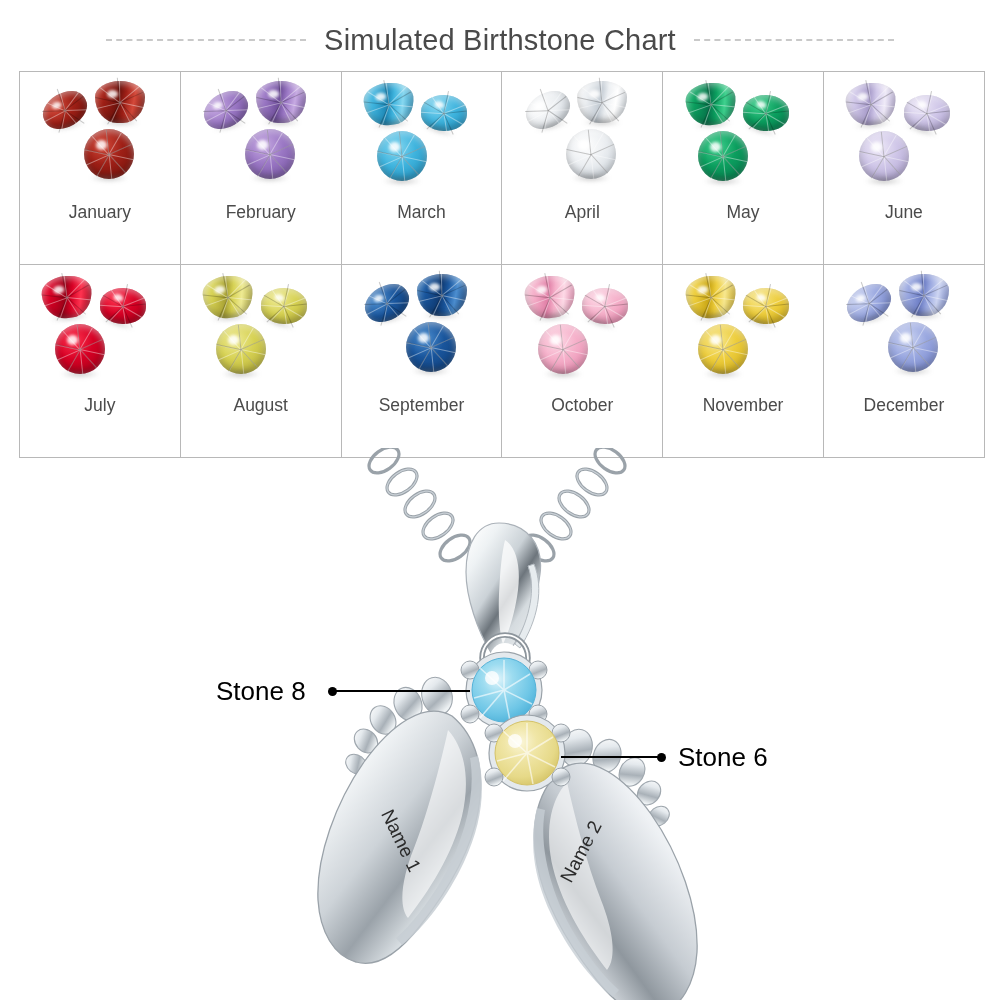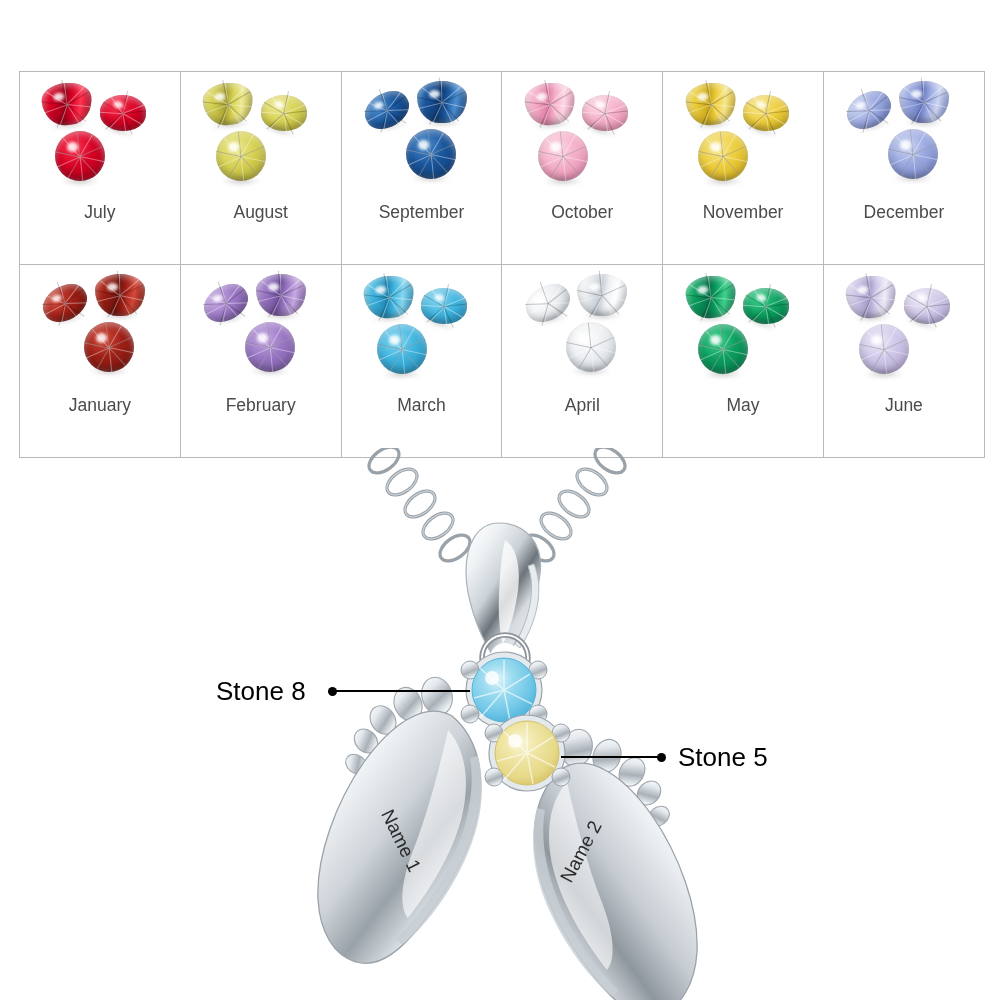--- a/index.html
+++ b/index.html
@@ -184,23 +184,468 @@
     left: 556px; top: 876px;
     transform: rotate(-62deg) ;
     transform-origin: left top;
   }
 </style>
 </head>
 <body>
 
 <div id="page">
 
+  <div id="title-row">
+    <div class="title-rule"></div>
+    <div id="chart-title">Simulated Birthstone Chart</div>
+    <div class="title-rule"></div>
+  </div>
 
   <table id="stone-table">
     <tbody id="stone-table-body">
+        <tr>
+          <td>
+            <div class="cell-inner">
+              <div class="gem-stage">
+                <div class="gem oval" style="left: 14%; top: 14%; width: 46px; height: 34px; transform: rotate(-14deg);">
+                  <div class="body" style="background: radial-gradient(at 34% 30%, rgb(212, 73, 58) 0%, rgb(158, 31, 22) 45%, rgb(110, 18, 12) 100%); box-shadow: rgba(0, 0, 0, 0.22) 0px -4px 7px inset, rgba(255, 255, 255, 0.45) 0px 3px 6px inset;"></div>
+                  <div class="facet-star">
+                    <span style="transform: rotate(12deg);"></span>
+                    <span style="transform: rotate(63.4286deg);"></span>
+                    <span style="transform: rotate(114.857deg);"></span>
+                    <span style="transform: rotate(166.286deg);"></span>
+                    <span style="transform: rotate(217.714deg);"></span>
+                    <span style="transform: rotate(269.143deg);"></span>
+                    <span style="transform: rotate(320.571deg);"></span>
+                  </div>
+                  <div class="facet-dark">
+                    <span style="transform: rotate(48deg);"></span>
+                    <span style="transform: rotate(120deg);"></span>
+                    <span style="transform: rotate(192deg);"></span>
+                    <span style="transform: rotate(264deg);"></span>
+                    <span style="transform: rotate(336deg);"></span>
+                  </div>
+                  <div class="glint" style="width: 10px; height: 7px; left: 24%; top: 22%;"></div>
+                  <div class="shadow"></div>
+                </div>
+                <div class="gem cone" style="left: 47%; top: 4%; width: 50px; height: 42px;">
+                  <div class="body" style="background: linear-gradient(100deg, rgb(212, 73, 58) 0%, rgb(158, 31, 22) 22%, rgb(110, 18, 12) 46%, rgb(158, 31, 22) 58%, rgb(212, 73, 58) 74%, rgb(110, 18, 12) 100%); box-shadow: rgba(0, 0, 0, 0.22) 0px -4px 7px inset, rgba(255, 255, 255, 0.45) 0px 3px 6px inset;"></div>
+                  <div class="facet-star">
+                    <span style="transform: rotate(12deg);"></span>
+                    <span style="transform: rotate(63.4286deg);"></span>
+                    <span style="transform: rotate(114.857deg);"></span>
+                    <span style="transform: rotate(166.286deg);"></span>
+                    <span style="transform: rotate(217.714deg);"></span>
+                    <span style="transform: rotate(269.143deg);"></span>
+                    <span style="transform: rotate(320.571deg);"></span>
+                  </div>
+                  <div class="facet-dark">
+                    <span style="transform: rotate(48deg);"></span>
+                    <span style="transform: rotate(120deg);"></span>
+                    <span style="transform: rotate(192deg);"></span>
+                    <span style="transform: rotate(264deg);"></span>
+                    <span style="transform: rotate(336deg);"></span>
+                  </div>
+                  <div class="glint" style="width: 11px; height: 8px; left: 24%; top: 22%;"></div>
+                  <div class="shadow"></div>
+                </div>
+                <div class="gem round" style="left: 40%; top: 44%; width: 50px; height: 50px;">
+                  <div class="body" style="background: radial-gradient(circle at 38% 32%, rgb(212, 73, 58) 0%, rgb(158, 31, 22) 42%, rgb(110, 18, 12) 100%); box-shadow: rgba(0, 0, 0, 0.22) 0px -4px 7px inset, rgba(255, 255, 255, 0.45) 0px 3px 6px inset;"></div>
+                  <div class="facet-star">
+                    <span style="transform: rotate(12deg);"></span>
+                    <span style="transform: rotate(48deg);"></span>
+                    <span style="transform: rotate(84deg);"></span>
+                    <span style="transform: rotate(120deg);"></span>
+                    <span style="transform: rotate(156deg);"></span>
+                    <span style="transform: rotate(192deg);"></span>
+                    <span style="transform: rotate(228deg);"></span>
+                    <span style="transform: rotate(264deg);"></span>
+                    <span style="transform: rotate(300deg);"></span>
+                    <span style="transform: rotate(336deg);"></span>
+                  </div>
+                  <div class="facet-dark">
+                    <span style="transform: rotate(48deg);"></span>
+                    <span style="transform: rotate(120deg);"></span>
+                    <span style="transform: rotate(192deg);"></span>
+                    <span style="transform: rotate(264deg);"></span>
+                    <span style="transform: rotate(336deg);"></span>
+                  </div>
+                  <div class="glint" style="width: 11px; height: 10px; left: 24%; top: 22%;"></div>
+                  <div class="shadow"></div>
+                </div>
+              </div>
+              <div class="month-label">January</div>
+            </div>
+          </td>
+          <td>
+            <div class="cell-inner">
+              <div class="gem-stage">
+                <div class="gem oval" style="left: 14%; top: 14%; width: 46px; height: 34px; transform: rotate(-14deg);">
+                  <div class="body" style="background: radial-gradient(at 34% 30%, rgb(198, 169, 226) 0%, rgb(154, 119, 196) 45%, rgb(111, 79, 154) 100%); box-shadow: rgba(0, 0, 0, 0.22) 0px -4px 7px inset, rgba(255, 255, 255, 0.45) 0px 3px 6px inset;"></div>
+                  <div class="facet-star">
+                    <span style="transform: rotate(12deg);"></span>
+                    <span style="transform: rotate(63.4286deg);"></span>
+                    <span style="transform: rotate(114.857deg);"></span>
+                    <span style="transform: rotate(166.286deg);"></span>
+                    <span style="transform: rotate(217.714deg);"></span>
+                    <span style="transform: rotate(269.143deg);"></span>
+                    <span style="transform: rotate(320.571deg);"></span>
+                  </div>
+                  <div class="facet-dark">
+                    <span style="transform: rotate(48deg);"></span>
+                    <span style="transform: rotate(120deg);"></span>
+                    <span style="transform: rotate(192deg);"></span>
+                    <span style="transform: rotate(264deg);"></span>
+                    <span style="transform: rotate(336deg);"></span>
+                  </div>
+                  <div class="glint" style="width: 10px; height: 7px; left: 24%; top: 22%;"></div>
+                  <div class="shadow"></div>
+                </div>
+                <div class="gem cone" style="left: 47%; top: 4%; width: 50px; height: 42px;">
+                  <div class="body" style="background: linear-gradient(100deg, rgb(198, 169, 226) 0%, rgb(154, 119, 196) 22%, rgb(111, 79, 154) 46%, rgb(154, 119, 196) 58%, rgb(198, 169, 226) 74%, rgb(111, 79, 154) 100%); box-shadow: rgba(0, 0, 0, 0.22) 0px -4px 7px inset, rgba(255, 255, 255, 0.45) 0px 3px 6px inset;"></div>
+                  <div class="facet-star">
+                    <span style="transform: rotate(12deg);"></span>
+                    <span style="transform: rotate(63.4286deg);"></span>
+                    <span style="transform: rotate(114.857deg);"></span>
+                    <span style="transform: rotate(166.286deg);"></span>
+                    <span style="transform: rotate(217.714deg);"></span>
+                    <span style="transform: rotate(269.143deg);"></span>
+                    <span style="transform: rotate(320.571deg);"></span>
+                  </div>
+                  <div class="facet-dark">
+                    <span style="transform: rotate(48deg);"></span>
+                    <span style="transform: rotate(120deg);"></span>
+                    <span style="transform: rotate(192deg);"></span>
+                    <span style="transform: rotate(264deg);"></span>
+                    <span style="transform: rotate(336deg);"></span>
+                  </div>
+                  <div class="glint" style="width: 11px; height: 8px; left: 24%; top: 22%;"></div>
+                  <div class="shadow"></div>
+                </div>
+                <div class="gem round" style="left: 40%; top: 44%; width: 50px; height: 50px;">
+                  <div class="body" style="background: radial-gradient(circle at 38% 32%, rgb(198, 169, 226) 0%, rgb(154, 119, 196) 42%, rgb(111, 79, 154) 100%); box-shadow: rgba(0, 0, 0, 0.22) 0px -4px 7px inset, rgba(255, 255, 255, 0.45) 0px 3px 6px inset;"></div>
+                  <div class="facet-star">
+                    <span style="transform: rotate(12deg);"></span>
+                    <span style="transform: rotate(48deg);"></span>
+                    <span style="transform: rotate(84deg);"></span>
+                    <span style="transform: rotate(120deg);"></span>
+                    <span style="transform: rotate(156deg);"></span>
+                    <span style="transform: rotate(192deg);"></span>
+                    <span style="transform: rotate(228deg);"></span>
+                    <span style="transform: rotate(264deg);"></span>
+                    <span style="transform: rotate(300deg);"></span>
+                    <span style="transform: rotate(336deg);"></span>
+                  </div>
+                  <div class="facet-dark">
+                    <span style="transform: rotate(48deg);"></span>
+                    <span style="transform: rotate(120deg);"></span>
+                    <span style="transform: rotate(192deg);"></span>
+                    <span style="transform: rotate(264deg);"></span>
+                    <span style="transform: rotate(336deg);"></span>
+                  </div>
+                  <div class="glint" style="width: 11px; height: 10px; left: 24%; top: 22%;"></div>
+                  <div class="shadow"></div>
+                </div>
+              </div>
+              <div class="month-label">February</div>
+            </div>
+          </td>
+          <td>
+            <div class="cell-inner">
+              <div class="gem-stage">
+                <div class="gem cone" style="left: 14%; top: 6%; width: 50px; height: 42px; transform: rotate(-6deg);">
+                  <div class="body" style="background: linear-gradient(100deg, rgb(134, 215, 240) 0%, rgb(63, 180, 222) 22%, rgb(29, 135, 181) 46%, rgb(63, 180, 222) 58%, rgb(134, 215, 240) 74%, rgb(29, 135, 181) 100%); box-shadow: rgba(0, 0, 0, 0.22) 0px -4px 7px inset, rgba(255, 255, 255, 0.45) 0px 3px 6px inset;"></div>
+                  <div class="facet-star">
+                    <span style="transform: rotate(12deg);"></span>
+                    <span style="transform: rotate(63.4286deg);"></span>
+                    <span style="transform: rotate(114.857deg);"></span>
+                    <span style="transform: rotate(166.286deg);"></span>
+                    <span style="transform: rotate(217.714deg);"></span>
+                    <span style="transform: rotate(269.143deg);"></span>
+                    <span style="transform: rotate(320.571deg);"></span>
+                  </div>
+                  <div class="facet-dark">
+                    <span style="transform: rotate(48deg);"></span>
+                    <span style="transform: rotate(120deg);"></span>
+                    <span style="transform: rotate(192deg);"></span>
+                    <span style="transform: rotate(264deg);"></span>
+                    <span style="transform: rotate(336deg);"></span>
+                  </div>
+                  <div class="glint" style="width: 11px; height: 8px; left: 24%; top: 22%;"></div>
+                  <div class="shadow"></div>
+                </div>
+                <div class="gem oval" style="left: 50%; top: 16%; width: 46px; height: 36px; transform: rotate(18deg);">
+                  <div class="body" style="background: radial-gradient(at 34% 30%, rgb(134, 215, 240) 0%, rgb(63, 180, 222) 45%, rgb(29, 135, 181) 100%); box-shadow: rgba(0, 0, 0, 0.22) 0px -4px 7px inset, rgba(255, 255, 255, 0.45) 0px 3px 6px inset;"></div>
+                  <div class="facet-star">
+                    <span style="transform: rotate(12deg);"></span>
+                    <span style="transform: rotate(63.4286deg);"></span>
+                    <span style="transform: rotate(114.857deg);"></span>
+                    <span style="transform: rotate(166.286deg);"></span>
+                    <span style="transform: rotate(217.714deg);"></span>
+                    <span style="transform: rotate(269.143deg);"></span>
+                    <span style="transform: rotate(320.571deg);"></span>
+                  </div>
+                  <div class="facet-dark">
+                    <span style="transform: rotate(48deg);"></span>
+                    <span style="transform: rotate(120deg);"></span>
+                    <span style="transform: rotate(192deg);"></span>
+                    <span style="transform: rotate(264deg);"></span>
+                    <span style="transform: rotate(336deg);"></span>
+                  </div>
+                  <div class="glint" style="width: 10px; height: 7px; left: 24%; top: 22%;"></div>
+                  <div class="shadow"></div>
+                </div>
+                <div class="gem round" style="left: 22%; top: 46%; width: 50px; height: 50px;">
+                  <div class="body" style="background: radial-gradient(circle at 38% 32%, rgb(134, 215, 240) 0%, rgb(63, 180, 222) 42%, rgb(29, 135, 181) 100%); box-shadow: rgba(0, 0, 0, 0.22) 0px -4px 7px inset, rgba(255, 255, 255, 0.45) 0px 3px 6px inset;"></div>
+                  <div class="facet-star">
+                    <span style="transform: rotate(12deg);"></span>
+                    <span style="transform: rotate(48deg);"></span>
+                    <span style="transform: rotate(84deg);"></span>
+                    <span style="transform: rotate(120deg);"></span>
+                    <span style="transform: rotate(156deg);"></span>
+                    <span style="transform: rotate(192deg);"></span>
+                    <span style="transform: rotate(228deg);"></span>
+                    <span style="transform: rotate(264deg);"></span>
+                    <span style="transform: rotate(300deg);"></span>
+                    <span style="transform: rotate(336deg);"></span>
+                  </div>
+                  <div class="facet-dark">
+                    <span style="transform: rotate(48deg);"></span>
+                    <span style="transform: rotate(120deg);"></span>
+                    <span style="transform: rotate(192deg);"></span>
+                    <span style="transform: rotate(264deg);"></span>
+                    <span style="transform: rotate(336deg);"></span>
+                  </div>
+                  <div class="glint" style="width: 11px; height: 10px; left: 24%; top: 22%;"></div>
+                  <div class="shadow"></div>
+                </div>
+              </div>
+              <div class="month-label">March</div>
+            </div>
+          </td>
+          <td>
+            <div class="cell-inner">
+              <div class="gem-stage">
+                <div class="gem oval" style="left: 14%; top: 14%; width: 46px; height: 34px; transform: rotate(-14deg);">
+                  <div class="body" style="background: radial-gradient(at 34% 30%, rgb(255, 255, 255) 0%, rgb(236, 239, 242) 45%, rgb(196, 204, 212) 100%); box-shadow: rgba(0, 0, 0, 0.22) 0px -4px 7px inset, rgba(255, 255, 255, 0.45) 0px 3px 6px inset;"></div>
+                  <div class="facet-star">
+                    <span style="transform: rotate(12deg);"></span>
+                    <span style="transform: rotate(63.4286deg);"></span>
+                    <span style="transform: rotate(114.857deg);"></span>
+                    <span style="transform: rotate(166.286deg);"></span>
+                    <span style="transform: rotate(217.714deg);"></span>
+                    <span style="transform: rotate(269.143deg);"></span>
+                    <span style="transform: rotate(320.571deg);"></span>
+                  </div>
+                  <div class="facet-dark">
+                    <span style="transform: rotate(48deg);"></span>
+                    <span style="transform: rotate(120deg);"></span>
+                    <span style="transform: rotate(192deg);"></span>
+                    <span style="transform: rotate(264deg);"></span>
+                    <span style="transform: rotate(336deg);"></span>
+                  </div>
+                  <div class="glint" style="width: 10px; height: 7px; left: 24%; top: 22%;"></div>
+                  <div class="shadow"></div>
+                </div>
+                <div class="gem cone" style="left: 47%; top: 4%; width: 50px; height: 42px;">
+                  <div class="body" style="background: linear-gradient(100deg, rgb(255, 255, 255) 0%, rgb(236, 239, 242) 22%, rgb(196, 204, 212) 46%, rgb(236, 239, 242) 58%, rgb(255, 255, 255) 74%, rgb(196, 204, 212) 100%); box-shadow: rgba(0, 0, 0, 0.22) 0px -4px 7px inset, rgba(255, 255, 255, 0.45) 0px 3px 6px inset;"></div>
+                  <div class="facet-star">
+                    <span style="transform: rotate(12deg);"></span>
+                    <span style="transform: rotate(63.4286deg);"></span>
+                    <span style="transform: rotate(114.857deg);"></span>
+                    <span style="transform: rotate(166.286deg);"></span>
+                    <span style="transform: rotate(217.714deg);"></span>
+                    <span style="transform: rotate(269.143deg);"></span>
+                    <span style="transform: rotate(320.571deg);"></span>
+                  </div>
+                  <div class="facet-dark">
+                    <span style="transform: rotate(48deg);"></span>
+                    <span style="transform: rotate(120deg);"></span>
+                    <span style="transform: rotate(192deg);"></span>
+                    <span style="transform: rotate(264deg);"></span>
+                    <span style="transform: rotate(336deg);"></span>
+                  </div>
+                  <div class="glint" style="width: 11px; height: 8px; left: 24%; top: 22%;"></div>
+                  <div class="shadow"></div>
+                </div>
+                <div class="gem round" style="left: 40%; top: 44%; width: 50px; height: 50px;">
+                  <div class="body" style="background: radial-gradient(circle at 38% 32%, rgb(255, 255, 255) 0%, rgb(236, 239, 242) 42%, rgb(196, 204, 212) 100%); box-shadow: rgba(0, 0, 0, 0.22) 0px -4px 7px inset, rgba(255, 255, 255, 0.45) 0px 3px 6px inset;"></div>
+                  <div class="facet-star">
+                    <span style="transform: rotate(12deg);"></span>
+                    <span style="transform: rotate(48deg);"></span>
+                    <span style="transform: rotate(84deg);"></span>
+                    <span style="transform: rotate(120deg);"></span>
+                    <span style="transform: rotate(156deg);"></span>
+                    <span style="transform: rotate(192deg);"></span>
+                    <span style="transform: rotate(228deg);"></span>
+                    <span style="transform: rotate(264deg);"></span>
+                    <span style="transform: rotate(300deg);"></span>
+                    <span style="transform: rotate(336deg);"></span>
+                  </div>
+                  <div class="facet-dark">
+                    <span style="transform: rotate(48deg);"></span>
+                    <span style="transform: rotate(120deg);"></span>
+                    <span style="transform: rotate(192deg);"></span>
+                    <span style="transform: rotate(264deg);"></span>
+                    <span style="transform: rotate(336deg);"></span>
+                  </div>
+                  <div class="glint" style="width: 11px; height: 10px; left: 24%; top: 22%;"></div>
+                  <div class="shadow"></div>
+                </div>
+              </div>
+              <div class="month-label">April</div>
+            </div>
+          </td>
+          <td>
+            <div class="cell-inner">
+              <div class="gem-stage">
+                <div class="gem cone" style="left: 14%; top: 6%; width: 50px; height: 42px; transform: rotate(-6deg);">
+                  <div class="body" style="background: linear-gradient(100deg, rgb(63, 209, 142) 0%, rgb(11, 158, 94) 22%, rgb(6, 115, 74) 46%, rgb(11, 158, 94) 58%, rgb(63, 209, 142) 74%, rgb(6, 115, 74) 100%); box-shadow: rgba(0, 0, 0, 0.22) 0px -4px 7px inset, rgba(255, 255, 255, 0.45) 0px 3px 6px inset;"></div>
+                  <div class="facet-star">
+                    <span style="transform: rotate(12deg);"></span>
+                    <span style="transform: rotate(63.4286deg);"></span>
+                    <span style="transform: rotate(114.857deg);"></span>
+                    <span style="transform: rotate(166.286deg);"></span>
+                    <span style="transform: rotate(217.714deg);"></span>
+                    <span style="transform: rotate(269.143deg);"></span>
+                    <span style="transform: rotate(320.571deg);"></span>
+                  </div>
+                  <div class="facet-dark">
+                    <span style="transform: rotate(48deg);"></span>
+                    <span style="transform: rotate(120deg);"></span>
+                    <span style="transform: rotate(192deg);"></span>
+                    <span style="transform: rotate(264deg);"></span>
+                    <span style="transform: rotate(336deg);"></span>
+                  </div>
+                  <div class="glint" style="width: 11px; height: 8px; left: 24%; top: 22%;"></div>
+                  <div class="shadow"></div>
+                </div>
+                <div class="gem oval" style="left: 50%; top: 16%; width: 46px; height: 36px; transform: rotate(18deg);">
+                  <div class="body" style="background: radial-gradient(at 34% 30%, rgb(63, 209, 142) 0%, rgb(11, 158, 94) 45%, rgb(6, 115, 74) 100%); box-shadow: rgba(0, 0, 0, 0.22) 0px -4px 7px inset, rgba(255, 255, 255, 0.45) 0px 3px 6px inset;"></div>
+                  <div class="facet-star">
+                    <span style="transform: rotate(12deg);"></span>
+                    <span style="transform: rotate(63.4286deg);"></span>
+                    <span style="transform: rotate(114.857deg);"></span>
+                    <span style="transform: rotate(166.286deg);"></span>
+                    <span style="transform: rotate(217.714deg);"></span>
+                    <span style="transform: rotate(269.143deg);"></span>
+                    <span style="transform: rotate(320.571deg);"></span>
+                  </div>
+                  <div class="facet-dark">
+                    <span style="transform: rotate(48deg);"></span>
+                    <span style="transform: rotate(120deg);"></span>
+                    <span style="transform: rotate(192deg);"></span>
+                    <span style="transform: rotate(264deg);"></span>
+                    <span style="transform: rotate(336deg);"></span>
+                  </div>
+                  <div class="glint" style="width: 10px; height: 7px; left: 24%; top: 22%;"></div>
+                  <div class="shadow"></div>
+                </div>
+                <div class="gem round" style="left: 22%; top: 46%; width: 50px; height: 50px;">
+                  <div class="body" style="background: radial-gradient(circle at 38% 32%, rgb(63, 209, 142) 0%, rgb(11, 158, 94) 42%, rgb(6, 115, 74) 100%); box-shadow: rgba(0, 0, 0, 0.22) 0px -4px 7px inset, rgba(255, 255, 255, 0.45) 0px 3px 6px inset;"></div>
+                  <div class="facet-star">
+                    <span style="transform: rotate(12deg);"></span>
+                    <span style="transform: rotate(48deg);"></span>
+                    <span style="transform: rotate(84deg);"></span>
+                    <span style="transform: rotate(120deg);"></span>
+                    <span style="transform: rotate(156deg);"></span>
+                    <span style="transform: rotate(192deg);"></span>
+                    <span style="transform: rotate(228deg);"></span>
+                    <span style="transform: rotate(264deg);"></span>
+                    <span style="transform: rotate(300deg);"></span>
+                    <span style="transform: rotate(336deg);"></span>
+                  </div>
+                  <div class="facet-dark">
+                    <span style="transform: rotate(48deg);"></span>
+                    <span style="transform: rotate(120deg);"></span>
+                    <span style="transform: rotate(192deg);"></span>
+                    <span style="transform: rotate(264deg);"></span>
+                    <span style="transform: rotate(336deg);"></span>
+                  </div>
+                  <div class="glint" style="width: 11px; height: 10px; left: 24%; top: 22%;"></div>
+                  <div class="shadow"></div>
+                </div>
+              </div>
+              <div class="month-label">May</div>
+            </div>
+          </td>
+          <td>
+            <div class="cell-inner">
+              <div class="gem-stage">
+                <div class="gem cone" style="left: 14%; top: 6%; width: 50px; height: 42px; transform: rotate(-6deg);">
+                  <div class="body" style="background: linear-gradient(100deg, rgb(239, 234, 248) 0%, rgb(207, 198, 232) 22%, rgb(167, 155, 201) 46%, rgb(207, 198, 232) 58%, rgb(239, 234, 248) 74%, rgb(167, 155, 201) 100%); box-shadow: rgba(0, 0, 0, 0.22) 0px -4px 7px inset, rgba(255, 255, 255, 0.45) 0px 3px 6px inset;"></div>
+                  <div class="facet-star">
+                    <span style="transform: rotate(12deg);"></span>
+                    <span style="transform: rotate(63.4286deg);"></span>
+                    <span style="transform: rotate(114.857deg);"></span>
+                    <span style="transform: rotate(166.286deg);"></span>
+                    <span style="transform: rotate(217.714deg);"></span>
+                    <span style="transform: rotate(269.143deg);"></span>
+                    <span style="transform: rotate(320.571deg);"></span>
+                  </div>
+                  <div class="facet-dark">
+                    <span style="transform: rotate(48deg);"></span>
+                    <span style="transform: rotate(120deg);"></span>
+                    <span style="transform: rotate(192deg);"></span>
+                    <span style="transform: rotate(264deg);"></span>
+                    <span style="transform: rotate(336deg);"></span>
+                  </div>
+                  <div class="glint" style="width: 11px; height: 8px; left: 24%; top: 22%;"></div>
+                  <div class="shadow"></div>
+                </div>
+                <div class="gem oval" style="left: 50%; top: 16%; width: 46px; height: 36px; transform: rotate(18deg);">
+                  <div class="body" style="background: radial-gradient(at 34% 30%, rgb(239, 234, 248) 0%, rgb(207, 198, 232) 45%, rgb(167, 155, 201) 100%); box-shadow: rgba(0, 0, 0, 0.22) 0px -4px 7px inset, rgba(255, 255, 255, 0.45) 0px 3px 6px inset;"></div>
+                  <div class="facet-star">
+                    <span style="transform: rotate(12deg);"></span>
+                    <span style="transform: rotate(63.4286deg);"></span>
+                    <span style="transform: rotate(114.857deg);"></span>
+                    <span style="transform: rotate(166.286deg);"></span>
+                    <span style="transform: rotate(217.714deg);"></span>
+                    <span style="transform: rotate(269.143deg);"></span>
+                    <span style="transform: rotate(320.571deg);"></span>
+                  </div>
+                  <div class="facet-dark">
+                    <span style="transform: rotate(48deg);"></span>
+                    <span style="transform: rotate(120deg);"></span>
+                    <span style="transform: rotate(192deg);"></span>
+                    <span style="transform: rotate(264deg);"></span>
+                    <span style="transform: rotate(336deg);"></span>
+                  </div>
+                  <div class="glint" style="width: 10px; height: 7px; left: 24%; top: 22%;"></div>
+                  <div class="shadow"></div>
+                </div>
+                <div class="gem round" style="left: 22%; top: 46%; width: 50px; height: 50px;">
+                  <div class="body" style="background: radial-gradient(circle at 38% 32%, rgb(239, 234, 248) 0%, rgb(207, 198, 232) 42%, rgb(167, 155, 201) 100%); box-shadow: rgba(0, 0, 0, 0.22) 0px -4px 7px inset, rgba(255, 255, 255, 0.45) 0px 3px 6px inset;"></div>
+                  <div class="facet-star">
+                    <span style="transform: rotate(12deg);"></span>
+                    <span style="transform: rotate(48deg);"></span>
+                    <span style="transform: rotate(84deg);"></span>
+                    <span style="transform: rotate(120deg);"></span>
+                    <span style="transform: rotate(156deg);"></span>
+                    <span style="transform: rotate(192deg);"></span>
+                    <span style="transform: rotate(228deg);"></span>
+                    <span style="transform: rotate(264deg);"></span>
+                    <span style="transform: rotate(300deg);"></span>
+                    <span style="transform: rotate(336deg);"></span>
+                  </div>
+                  <div class="facet-dark">
+                    <span style="transform: rotate(48deg);"></span>
+                    <span style="transform: rotate(120deg);"></span>
+                    <span style="transform: rotate(192deg);"></span>
+                    <span style="transform: rotate(264deg);"></span>
+                    <span style="transform: rotate(336deg);"></span>
+                  </div>
+                  <div class="glint" style="width: 11px; height: 10px; left: 24%; top: 22%;"></div>
+                  <div class="shadow"></div>
+                </div>
+              </div>
+              <div class="month-label">June</div>
+            </div>
+          </td>
+        </tr>
         <tr>
           <td>
             <div class="cell-inner">
               <div class="gem-stage">
                 <div class="gem cone" style="left: 14%; top: 6%; width: 50px; height: 42px; transform: rotate(-6deg);">
                   <div class="body" style="background: linear-gradient(100deg, rgb(255, 51, 80) 0%, rgb(214, 0, 36) 22%, rgb(156, 0, 24) 46%, rgb(214, 0, 36) 58%, rgb(255, 51, 80) 74%, rgb(156, 0, 24) 100%); box-shadow: rgba(0, 0, 0, 0.22) 0px -4px 7px inset, rgba(255, 255, 255, 0.45) 0px 3px 6px inset;"></div>
                   <div class="facet-star">
                     <span style="transform: rotate(12deg);"></span>
                     <span style="transform: rotate(63.4286deg);"></span>
                     <span style="transform: rotate(114.857deg);"></span>
@@ -624,460 +1069,20 @@
                     <span style="transform: rotate(120deg);"></span>
                     <span style="transform: rotate(192deg);"></span>
                     <span style="transform: rotate(264deg);"></span>
                     <span style="transform: rotate(336deg);"></span>
                   </div>
                   <div class="glint" style="width: 11px; height: 10px; left: 24%; top: 22%;"></div>
                   <div class="shadow"></div>
                 </div>
               </div>
               <div class="month-label">December</div>
-            </div>
-          </td>
-        </tr>
-        <tr>
-          <td>
-            <div class="cell-inner">
-              <div class="gem-stage">
-                <div class="gem oval" style="left: 14%; top: 14%; width: 46px; height: 34px; transform: rotate(-14deg);">
-                  <div class="body" style="background: radial-gradient(at 34% 30%, rgb(212, 73, 58) 0%, rgb(158, 31, 22) 45%, rgb(110, 18, 12) 100%); box-shadow: rgba(0, 0, 0, 0.22) 0px -4px 7px inset, rgba(255, 255, 255, 0.45) 0px 3px 6px inset;"></div>
-                  <div class="facet-star">
-                    <span style="transform: rotate(12deg);"></span>
-                    <span style="transform: rotate(63.4286deg);"></span>
-                    <span style="transform: rotate(114.857deg);"></span>
-                    <span style="transform: rotate(166.286deg);"></span>
-                    <span style="transform: rotate(217.714deg);"></span>
-                    <span style="transform: rotate(269.143deg);"></span>
-                    <span style="transform: rotate(320.571deg);"></span>
-                  </div>
-                  <div class="facet-dark">
-                    <span style="transform: rotate(48deg);"></span>
-                    <span style="transform: rotate(120deg);"></span>
-                    <span style="transform: rotate(192deg);"></span>
-                    <span style="transform: rotate(264deg);"></span>
-                    <span style="transform: rotate(336deg);"></span>
-                  </div>
-                  <div class="glint" style="width: 10px; height: 7px; left: 24%; top: 22%;"></div>
-                  <div class="shadow"></div>
-                </div>
-                <div class="gem cone" style="left: 47%; top: 4%; width: 50px; height: 42px;">
-                  <div class="body" style="background: linear-gradient(100deg, rgb(212, 73, 58) 0%, rgb(158, 31, 22) 22%, rgb(110, 18, 12) 46%, rgb(158, 31, 22) 58%, rgb(212, 73, 58) 74%, rgb(110, 18, 12) 100%); box-shadow: rgba(0, 0, 0, 0.22) 0px -4px 7px inset, rgba(255, 255, 255, 0.45) 0px 3px 6px inset;"></div>
-                  <div class="facet-star">
-                    <span style="transform: rotate(12deg);"></span>
-                    <span style="transform: rotate(63.4286deg);"></span>
-                    <span style="transform: rotate(114.857deg);"></span>
-                    <span style="transform: rotate(166.286deg);"></span>
-                    <span style="transform: rotate(217.714deg);"></span>
-                    <span style="transform: rotate(269.143deg);"></span>
-                    <span style="transform: rotate(320.571deg);"></span>
-                  </div>
-                  <div class="facet-dark">
-                    <span style="transform: rotate(48deg);"></span>
-                    <span style="transform: rotate(120deg);"></span>
-                    <span style="transform: rotate(192deg);"></span>
-                    <span style="transform: rotate(264deg);"></span>
-                    <span style="transform: rotate(336deg);"></span>
-                  </div>
-                  <div class="glint" style="width: 11px; height: 8px; left: 24%; top: 22%;"></div>
-                  <div class="shadow"></div>
-                </div>
-                <div class="gem round" style="left: 40%; top: 44%; width: 50px; height: 50px;">
-                  <div class="body" style="background: radial-gradient(circle at 38% 32%, rgb(212, 73, 58) 0%, rgb(158, 31, 22) 42%, rgb(110, 18, 12) 100%); box-shadow: rgba(0, 0, 0, 0.22) 0px -4px 7px inset, rgba(255, 255, 255, 0.45) 0px 3px 6px inset;"></div>
-                  <div class="facet-star">
-                    <span style="transform: rotate(12deg);"></span>
-                    <span style="transform: rotate(48deg);"></span>
-                    <span style="transform: rotate(84deg);"></span>
-                    <span style="transform: rotate(120deg);"></span>
-                    <span style="transform: rotate(156deg);"></span>
-                    <span style="transform: rotate(192deg);"></span>
-                    <span style="transform: rotate(228deg);"></span>
-                    <span style="transform: rotate(264deg);"></span>
-                    <span style="transform: rotate(300deg);"></span>
-                    <span style="transform: rotate(336deg);"></span>
-                  </div>
-                  <div class="facet-dark">
-                    <span style="transform: rotate(48deg);"></span>
-                    <span style="transform: rotate(120deg);"></span>
-                    <span style="transform: rotate(192deg);"></span>
-                    <span style="transform: rotate(264deg);"></span>
-                    <span style="transform: rotate(336deg);"></span>
-                  </div>
-                  <div class="glint" style="width: 11px; height: 10px; left: 24%; top: 22%;"></div>
-                  <div class="shadow"></div>
-                </div>
-              </div>
-              <div class="month-label">January</div>
-            </div>
-          </td>
-          <td>
-            <div class="cell-inner">
-              <div class="gem-stage">
-                <div class="gem oval" style="left: 14%; top: 14%; width: 46px; height: 34px; transform: rotate(-14deg);">
-                  <div class="body" style="background: radial-gradient(at 34% 30%, rgb(198, 169, 226) 0%, rgb(154, 119, 196) 45%, rgb(111, 79, 154) 100%); box-shadow: rgba(0, 0, 0, 0.22) 0px -4px 7px inset, rgba(255, 255, 255, 0.45) 0px 3px 6px inset;"></div>
-                  <div class="facet-star">
-                    <span style="transform: rotate(12deg);"></span>
-                    <span style="transform: rotate(63.4286deg);"></span>
-                    <span style="transform: rotate(114.857deg);"></span>
-                    <span style="transform: rotate(166.286deg);"></span>
-                    <span style="transform: rotate(217.714deg);"></span>
-                    <span style="transform: rotate(269.143deg);"></span>
-                    <span style="transform: rotate(320.571deg);"></span>
-                  </div>
-                  <div class="facet-dark">
-                    <span style="transform: rotate(48deg);"></span>
-                    <span style="transform: rotate(120deg);"></span>
-                    <span style="transform: rotate(192deg);"></span>
-                    <span style="transform: rotate(264deg);"></span>
-                    <span style="transform: rotate(336deg);"></span>
-                  </div>
-                  <div class="glint" style="width: 10px; height: 7px; left: 24%; top: 22%;"></div>
-                  <div class="shadow"></div>
-                </div>
-                <div class="gem cone" style="left: 47%; top: 4%; width: 50px; height: 42px;">
-                  <div class="body" style="background: linear-gradient(100deg, rgb(198, 169, 226) 0%, rgb(154, 119, 196) 22%, rgb(111, 79, 154) 46%, rgb(154, 119, 196) 58%, rgb(198, 169, 226) 74%, rgb(111, 79, 154) 100%); box-shadow: rgba(0, 0, 0, 0.22) 0px -4px 7px inset, rgba(255, 255, 255, 0.45) 0px 3px 6px inset;"></div>
-                  <div class="facet-star">
-                    <span style="transform: rotate(12deg);"></span>
-                    <span style="transform: rotate(63.4286deg);"></span>
-                    <span style="transform: rotate(114.857deg);"></span>
-                    <span style="transform: rotate(166.286deg);"></span>
-                    <span style="transform: rotate(217.714deg);"></span>
-                    <span style="transform: rotate(269.143deg);"></span>
-                    <span style="transform: rotate(320.571deg);"></span>
-                  </div>
-                  <div class="facet-dark">
-                    <span style="transform: rotate(48deg);"></span>
-                    <span style="transform: rotate(120deg);"></span>
-                    <span style="transform: rotate(192deg);"></span>
-                    <span style="transform: rotate(264deg);"></span>
-                    <span style="transform: rotate(336deg);"></span>
-                  </div>
-                  <div class="glint" style="width: 11px; height: 8px; left: 24%; top: 22%;"></div>
-                  <div class="shadow"></div>
-                </div>
-                <div class="gem round" style="left: 40%; top: 44%; width: 50px; height: 50px;">
-                  <div class="body" style="background: radial-gradient(circle at 38% 32%, rgb(198, 169, 226) 0%, rgb(154, 119, 196) 42%, rgb(111, 79, 154) 100%); box-shadow: rgba(0, 0, 0, 0.22) 0px -4px 7px inset, rgba(255, 255, 255, 0.45) 0px 3px 6px inset;"></div>
-                  <div class="facet-star">
-                    <span style="transform: rotate(12deg);"></span>
-                    <span style="transform: rotate(48deg);"></span>
-                    <span style="transform: rotate(84deg);"></span>
-                    <span style="transform: rotate(120deg);"></span>
-                    <span style="transform: rotate(156deg);"></span>
-                    <span style="transform: rotate(192deg);"></span>
-                    <span style="transform: rotate(228deg);"></span>
-                    <span style="transform: rotate(264deg);"></span>
-                    <span style="transform: rotate(300deg);"></span>
-                    <span style="transform: rotate(336deg);"></span>
-                  </div>
-                  <div class="facet-dark">
-                    <span style="transform: rotate(48deg);"></span>
-                    <span style="transform: rotate(120deg);"></span>
-                    <span style="transform: rotate(192deg);"></span>
-                    <span style="transform: rotate(264deg);"></span>
-                    <span style="transform: rotate(336deg);"></span>
-                  </div>
-                  <div class="glint" style="width: 11px; height: 10px; left: 24%; top: 22%;"></div>
-                  <div class="shadow"></div>
-                </div>
-              </div>
-              <div class="month-label">February</div>
-            </div>
-          </td>
-          <td>
-            <div class="cell-inner">
-              <div class="gem-stage">
-                <div class="gem cone" style="left: 14%; top: 6%; width: 50px; height: 42px; transform: rotate(-6deg);">
-                  <div class="body" style="background: linear-gradient(100deg, rgb(134, 215, 240) 0%, rgb(63, 180, 222) 22%, rgb(29, 135, 181) 46%, rgb(63, 180, 222) 58%, rgb(134, 215, 240) 74%, rgb(29, 135, 181) 100%); box-shadow: rgba(0, 0, 0, 0.22) 0px -4px 7px inset, rgba(255, 255, 255, 0.45) 0px 3px 6px inset;"></div>
-                  <div class="facet-star">
-                    <span style="transform: rotate(12deg);"></span>
-                    <span style="transform: rotate(63.4286deg);"></span>
-                    <span style="transform: rotate(114.857deg);"></span>
-                    <span style="transform: rotate(166.286deg);"></span>
-                    <span style="transform: rotate(217.714deg);"></span>
-                    <span style="transform: rotate(269.143deg);"></span>
-                    <span style="transform: rotate(320.571deg);"></span>
-                  </div>
-                  <div class="facet-dark">
-                    <span style="transform: rotate(48deg);"></span>
-                    <span style="transform: rotate(120deg);"></span>
-                    <span style="transform: rotate(192deg);"></span>
-                    <span style="transform: rotate(264deg);"></span>
-                    <span style="transform: rotate(336deg);"></span>
-                  </div>
-                  <div class="glint" style="width: 11px; height: 8px; left: 24%; top: 22%;"></div>
-                  <div class="shadow"></div>
-                </div>
-                <div class="gem oval" style="left: 50%; top: 16%; width: 46px; height: 36px; transform: rotate(18deg);">
-                  <div class="body" style="background: radial-gradient(at 34% 30%, rgb(134, 215, 240) 0%, rgb(63, 180, 222) 45%, rgb(29, 135, 181) 100%); box-shadow: rgba(0, 0, 0, 0.22) 0px -4px 7px inset, rgba(255, 255, 255, 0.45) 0px 3px 6px inset;"></div>
-                  <div class="facet-star">
-                    <span style="transform: rotate(12deg);"></span>
-                    <span style="transform: rotate(63.4286deg);"></span>
-                    <span style="transform: rotate(114.857deg);"></span>
-                    <span style="transform: rotate(166.286deg);"></span>
-                    <span style="transform: rotate(217.714deg);"></span>
-                    <span style="transform: rotate(269.143deg);"></span>
-                    <span style="transform: rotate(320.571deg);"></span>
-                  </div>
-                  <div class="facet-dark">
-                    <span style="transform: rotate(48deg);"></span>
-                    <span style="transform: rotate(120deg);"></span>
-                    <span style="transform: rotate(192deg);"></span>
-                    <span style="transform: rotate(264deg);"></span>
-                    <span style="transform: rotate(336deg);"></span>
-                  </div>
-                  <div class="glint" style="width: 10px; height: 7px; left: 24%; top: 22%;"></div>
-                  <div class="shadow"></div>
-                </div>
-                <div class="gem round" style="left: 22%; top: 46%; width: 50px; height: 50px;">
-                  <div class="body" style="background: radial-gradient(circle at 38% 32%, rgb(134, 215, 240) 0%, rgb(63, 180, 222) 42%, rgb(29, 135, 181) 100%); box-shadow: rgba(0, 0, 0, 0.22) 0px -4px 7px inset, rgba(255, 255, 255, 0.45) 0px 3px 6px inset;"></div>
-                  <div class="facet-star">
-                    <span style="transform: rotate(12deg);"></span>
-                    <span style="transform: rotate(48deg);"></span>
-                    <span style="transform: rotate(84deg);"></span>
-                    <span style="transform: rotate(120deg);"></span>
-                    <span style="transform: rotate(156deg);"></span>
-                    <span style="transform: rotate(192deg);"></span>
-                    <span style="transform: rotate(228deg);"></span>
-                    <span style="transform: rotate(264deg);"></span>
-                    <span style="transform: rotate(300deg);"></span>
-                    <span style="transform: rotate(336deg);"></span>
-                  </div>
-                  <div class="facet-dark">
-                    <span style="transform: rotate(48deg);"></span>
-                    <span style="transform: rotate(120deg);"></span>
-                    <span style="transform: rotate(192deg);"></span>
-                    <span style="transform: rotate(264deg);"></span>
-                    <span style="transform: rotate(336deg);"></span>
-                  </div>
-                  <div class="glint" style="width: 11px; height: 10px; left: 24%; top: 22%;"></div>
-                  <div class="shadow"></div>
-                </div>
-              </div>
-              <div class="month-label">March</div>
-            </div>
-          </td>
-          <td>
-            <div class="cell-inner">
-              <div class="gem-stage">
-                <div class="gem oval" style="left: 14%; top: 14%; width: 46px; height: 34px; transform: rotate(-14deg);">
-                  <div class="body" style="background: radial-gradient(at 34% 30%, rgb(255, 255, 255) 0%, rgb(236, 239, 242) 45%, rgb(196, 204, 212) 100%); box-shadow: rgba(0, 0, 0, 0.22) 0px -4px 7px inset, rgba(255, 255, 255, 0.45) 0px 3px 6px inset;"></div>
-                  <div class="facet-star">
-                    <span style="transform: rotate(12deg);"></span>
-                    <span style="transform: rotate(63.4286deg);"></span>
-                    <span style="transform: rotate(114.857deg);"></span>
-                    <span style="transform: rotate(166.286deg);"></span>
-                    <span style="transform: rotate(217.714deg);"></span>
-                    <span style="transform: rotate(269.143deg);"></span>
-                    <span style="transform: rotate(320.571deg);"></span>
-                  </div>
-                  <div class="facet-dark">
-                    <span style="transform: rotate(48deg);"></span>
-                    <span style="transform: rotate(120deg);"></span>
-                    <span style="transform: rotate(192deg);"></span>
-                    <span style="transform: rotate(264deg);"></span>
-                    <span style="transform: rotate(336deg);"></span>
-                  </div>
-                  <div class="glint" style="width: 10px; height: 7px; left: 24%; top: 22%;"></div>
-                  <div class="shadow"></div>
-                </div>
-                <div class="gem cone" style="left: 47%; top: 4%; width: 50px; height: 42px;">
-                  <div class="body" style="background: linear-gradient(100deg, rgb(255, 255, 255) 0%, rgb(236, 239, 242) 22%, rgb(196, 204, 212) 46%, rgb(236, 239, 242) 58%, rgb(255, 255, 255) 74%, rgb(196, 204, 212) 100%); box-shadow: rgba(0, 0, 0, 0.22) 0px -4px 7px inset, rgba(255, 255, 255, 0.45) 0px 3px 6px inset;"></div>
-                  <div class="facet-star">
-                    <span style="transform: rotate(12deg);"></span>
-                    <span style="transform: rotate(63.4286deg);"></span>
-                    <span style="transform: rotate(114.857deg);"></span>
-                    <span style="transform: rotate(166.286deg);"></span>
-                    <span style="transform: rotate(217.714deg);"></span>
-                    <span style="transform: rotate(269.143deg);"></span>
-                    <span style="transform: rotate(320.571deg);"></span>
-                  </div>
-                  <div class="facet-dark">
-                    <span style="transform: rotate(48deg);"></span>
-                    <span style="transform: rotate(120deg);"></span>
-                    <span style="transform: rotate(192deg);"></span>
-                    <span style="transform: rotate(264deg);"></span>
-                    <span style="transform: rotate(336deg);"></span>
-                  </div>
-                  <div class="glint" style="width: 11px; height: 8px; left: 24%; top: 22%;"></div>
-                  <div class="shadow"></div>
-                </div>
-                <div class="gem round" style="left: 40%; top: 44%; width: 50px; height: 50px;">
-                  <div class="body" style="background: radial-gradient(circle at 38% 32%, rgb(255, 255, 255) 0%, rgb(236, 239, 242) 42%, rgb(196, 204, 212) 100%); box-shadow: rgba(0, 0, 0, 0.22) 0px -4px 7px inset, rgba(255, 255, 255, 0.45) 0px 3px 6px inset;"></div>
-                  <div class="facet-star">
-                    <span style="transform: rotate(12deg);"></span>
-                    <span style="transform: rotate(48deg);"></span>
-                    <span style="transform: rotate(84deg);"></span>
-                    <span style="transform: rotate(120deg);"></span>
-                    <span style="transform: rotate(156deg);"></span>
-                    <span style="transform: rotate(192deg);"></span>
-                    <span style="transform: rotate(228deg);"></span>
-                    <span style="transform: rotate(264deg);"></span>
-                    <span style="transform: rotate(300deg);"></span>
-                    <span style="transform: rotate(336deg);"></span>
-                  </div>
-                  <div class="facet-dark">
-                    <span style="transform: rotate(48deg);"></span>
-                    <span style="transform: rotate(120deg);"></span>
-                    <span style="transform: rotate(192deg);"></span>
-                    <span style="transform: rotate(264deg);"></span>
-                    <span style="transform: rotate(336deg);"></span>
-                  </div>
-                  <div class="glint" style="width: 11px; height: 10px; left: 24%; top: 22%;"></div>
-                  <div class="shadow"></div>
-                </div>
-              </div>
-              <div class="month-label">April</div>
-            </div>
-          </td>
-          <td>
-            <div class="cell-inner">
-              <div class="gem-stage">
-                <div class="gem cone" style="left: 14%; top: 6%; width: 50px; height: 42px; transform: rotate(-6deg);">
-                  <div class="body" style="background: linear-gradient(100deg, rgb(63, 209, 142) 0%, rgb(11, 158, 94) 22%, rgb(6, 115, 74) 46%, rgb(11, 158, 94) 58%, rgb(63, 209, 142) 74%, rgb(6, 115, 74) 100%); box-shadow: rgba(0, 0, 0, 0.22) 0px -4px 7px inset, rgba(255, 255, 255, 0.45) 0px 3px 6px inset;"></div>
-                  <div class="facet-star">
-                    <span style="transform: rotate(12deg);"></span>
-                    <span style="transform: rotate(63.4286deg);"></span>
-                    <span style="transform: rotate(114.857deg);"></span>
-                    <span style="transform: rotate(166.286deg);"></span>
-                    <span style="transform: rotate(217.714deg);"></span>
-                    <span style="transform: rotate(269.143deg);"></span>
-                    <span style="transform: rotate(320.571deg);"></span>
-                  </div>
-                  <div class="facet-dark">
-                    <span style="transform: rotate(48deg);"></span>
-                    <span style="transform: rotate(120deg);"></span>
-                    <span style="transform: rotate(192deg);"></span>
-                    <span style="transform: rotate(264deg);"></span>
-                    <span style="transform: rotate(336deg);"></span>
-                  </div>
-                  <div class="glint" style="width: 11px; height: 8px; left: 24%; top: 22%;"></div>
-                  <div class="shadow"></div>
-                </div>
-                <div class="gem oval" style="left: 50%; top: 16%; width: 46px; height: 36px; transform: rotate(18deg);">
-                  <div class="body" style="background: radial-gradient(at 34% 30%, rgb(63, 209, 142) 0%, rgb(11, 158, 94) 45%, rgb(6, 115, 74) 100%); box-shadow: rgba(0, 0, 0, 0.22) 0px -4px 7px inset, rgba(255, 255, 255, 0.45) 0px 3px 6px inset;"></div>
-                  <div class="facet-star">
-                    <span style="transform: rotate(12deg);"></span>
-                    <span style="transform: rotate(63.4286deg);"></span>
-                    <span style="transform: rotate(114.857deg);"></span>
-                    <span style="transform: rotate(166.286deg);"></span>
-                    <span style="transform: rotate(217.714deg);"></span>
-                    <span style="transform: rotate(269.143deg);"></span>
-                    <span style="transform: rotate(320.571deg);"></span>
-                  </div>
-                  <div class="facet-dark">
-                    <span style="transform: rotate(48deg);"></span>
-                    <span style="transform: rotate(120deg);"></span>
-                    <span style="transform: rotate(192deg);"></span>
-                    <span style="transform: rotate(264deg);"></span>
-                    <span style="transform: rotate(336deg);"></span>
-                  </div>
-                  <div class="glint" style="width: 10px; height: 7px; left: 24%; top: 22%;"></div>
-                  <div class="shadow"></div>
-                </div>
-                <div class="gem round" style="left: 22%; top: 46%; width: 50px; height: 50px;">
-                  <div class="body" style="background: radial-gradient(circle at 38% 32%, rgb(63, 209, 142) 0%, rgb(11, 158, 94) 42%, rgb(6, 115, 74) 100%); box-shadow: rgba(0, 0, 0, 0.22) 0px -4px 7px inset, rgba(255, 255, 255, 0.45) 0px 3px 6px inset;"></div>
-                  <div class="facet-star">
-                    <span style="transform: rotate(12deg);"></span>
-                    <span style="transform: rotate(48deg);"></span>
-                    <span style="transform: rotate(84deg);"></span>
-                    <span style="transform: rotate(120deg);"></span>
-                    <span style="transform: rotate(156deg);"></span>
-                    <span style="transform: rotate(192deg);"></span>
-                    <span style="transform: rotate(228deg);"></span>
-                    <span style="transform: rotate(264deg);"></span>
-                    <span style="transform: rotate(300deg);"></span>
-                    <span style="transform: rotate(336deg);"></span>
-                  </div>
-                  <div class="facet-dark">
-                    <span style="transform: rotate(48deg);"></span>
-                    <span style="transform: rotate(120deg);"></span>
-                    <span style="transform: rotate(192deg);"></span>
-                    <span style="transform: rotate(264deg);"></span>
-                    <span style="transform: rotate(336deg);"></span>
-                  </div>
-                  <div class="glint" style="width: 11px; height: 10px; left: 24%; top: 22%;"></div>
-                  <div class="shadow"></div>
-                </div>
-              </div>
-              <div class="month-label">May</div>
-            </div>
-          </td>
-          <td>
-            <div class="cell-inner">
-              <div class="gem-stage">
-                <div class="gem cone" style="left: 14%; top: 6%; width: 50px; height: 42px; transform: rotate(-6deg);">
-                  <div class="body" style="background: linear-gradient(100deg, rgb(239, 234, 248) 0%, rgb(207, 198, 232) 22%, rgb(167, 155, 201) 46%, rgb(207, 198, 232) 58%, rgb(239, 234, 248) 74%, rgb(167, 155, 201) 100%); box-shadow: rgba(0, 0, 0, 0.22) 0px -4px 7px inset, rgba(255, 255, 255, 0.45) 0px 3px 6px inset;"></div>
-                  <div class="facet-star">
-                    <span style="transform: rotate(12deg);"></span>
-                    <span style="transform: rotate(63.4286deg);"></span>
-                    <span style="transform: rotate(114.857deg);"></span>
-                    <span style="transform: rotate(166.286deg);"></span>
-                    <span style="transform: rotate(217.714deg);"></span>
-                    <span style="transform: rotate(269.143deg);"></span>
-                    <span style="transform: rotate(320.571deg);"></span>
-                  </div>
-                  <div class="facet-dark">
-                    <span style="transform: rotate(48deg);"></span>
-                    <span style="transform: rotate(120deg);"></span>
-                    <span style="transform: rotate(192deg);"></span>
-                    <span style="transform: rotate(264deg);"></span>
-                    <span style="transform: rotate(336deg);"></span>
-                  </div>
-                  <div class="glint" style="width: 11px; height: 8px; left: 24%; top: 22%;"></div>
-                  <div class="shadow"></div>
-                </div>
-                <div class="gem oval" style="left: 50%; top: 16%; width: 46px; height: 36px; transform: rotate(18deg);">
-                  <div class="body" style="background: radial-gradient(at 34% 30%, rgb(239, 234, 248) 0%, rgb(207, 198, 232) 45%, rgb(167, 155, 201) 100%); box-shadow: rgba(0, 0, 0, 0.22) 0px -4px 7px inset, rgba(255, 255, 255, 0.45) 0px 3px 6px inset;"></div>
-                  <div class="facet-star">
-                    <span style="transform: rotate(12deg);"></span>
-                    <span style="transform: rotate(63.4286deg);"></span>
-                    <span style="transform: rotate(114.857deg);"></span>
-                    <span style="transform: rotate(166.286deg);"></span>
-                    <span style="transform: rotate(217.714deg);"></span>
-                    <span style="transform: rotate(269.143deg);"></span>
-                    <span style="transform: rotate(320.571deg);"></span>
-                  </div>
-                  <div class="facet-dark">
-                    <span style="transform: rotate(48deg);"></span>
-                    <span style="transform: rotate(120deg);"></span>
-                    <span style="transform: rotate(192deg);"></span>
-                    <span style="transform: rotate(264deg);"></span>
-                    <span style="transform: rotate(336deg);"></span>
-                  </div>
-                  <div class="glint" style="width: 10px; height: 7px; left: 24%; top: 22%;"></div>
-                  <div class="shadow"></div>
-                </div>
-                <div class="gem round" style="left: 22%; top: 46%; width: 50px; height: 50px;">
-                  <div class="body" style="background: radial-gradient(circle at 38% 32%, rgb(239, 234, 248) 0%, rgb(207, 198, 232) 42%, rgb(167, 155, 201) 100%); box-shadow: rgba(0, 0, 0, 0.22) 0px -4px 7px inset, rgba(255, 255, 255, 0.45) 0px 3px 6px inset;"></div>
-                  <div class="facet-star">
-                    <span style="transform: rotate(12deg);"></span>
-                    <span style="transform: rotate(48deg);"></span>
-                    <span style="transform: rotate(84deg);"></span>
-                    <span style="transform: rotate(120deg);"></span>
-                    <span style="transform: rotate(156deg);"></span>
-                    <span style="transform: rotate(192deg);"></span>
-                    <span style="transform: rotate(228deg);"></span>
-                    <span style="transform: rotate(264deg);"></span>
-                    <span style="transform: rotate(300deg);"></span>
-                    <span style="transform: rotate(336deg);"></span>
-                  </div>
-                  <div class="facet-dark">
-                    <span style="transform: rotate(48deg);"></span>
-                    <span style="transform: rotate(120deg);"></span>
-                    <span style="transform: rotate(192deg);"></span>
-                    <span style="transform: rotate(264deg);"></span>
-                    <span style="transform: rotate(336deg);"></span>
-                  </div>
-                  <div class="glint" style="width: 11px; height: 10px; left: 24%; top: 22%;"></div>
-                  <div class="shadow"></div>
-                </div>
-              </div>
-              <div class="month-label">June</div>
             </div>
           </td>
         </tr>
       </tbody>
   </table>
 
   <div id="necklace">
     <svg width="1000" height="552" viewBox="0 0 1000 552" xmlns="http://www.w3.org/2000/svg">
       <defs>
         <linearGradient id="silv1" x1="0" y1="0" x2="1" y2="0">
@@ -1241,20 +1246,20 @@
         </g>
         <circle cx="515" cy="293" r="7" fill="#ffffff" opacity="0.78"></circle>
       </g>
     </svg>
   </div>
 
   <div class="callout-label" id="stone1-label">Stone 8</div>
   <div class="callout-dot" id="stone1-dot"></div>
   <div class="callout-line" id="stone1-line"></div>
 
-  <div class="callout-label" id="stone2-label">Stone 5</div>
+  <div class="callout-label" id="stone2-label">Stone 6</div>
   <div class="callout-dot" id="stone2-dot"></div>
   <div class="callout-line" id="stone2-line"></div>
 
   <div class="engrave" id="name1-engrave">Name 1</div>
   <div class="engrave" id="name2-engrave">Name 2</div>
 
 </div>
 
 </body></html>

